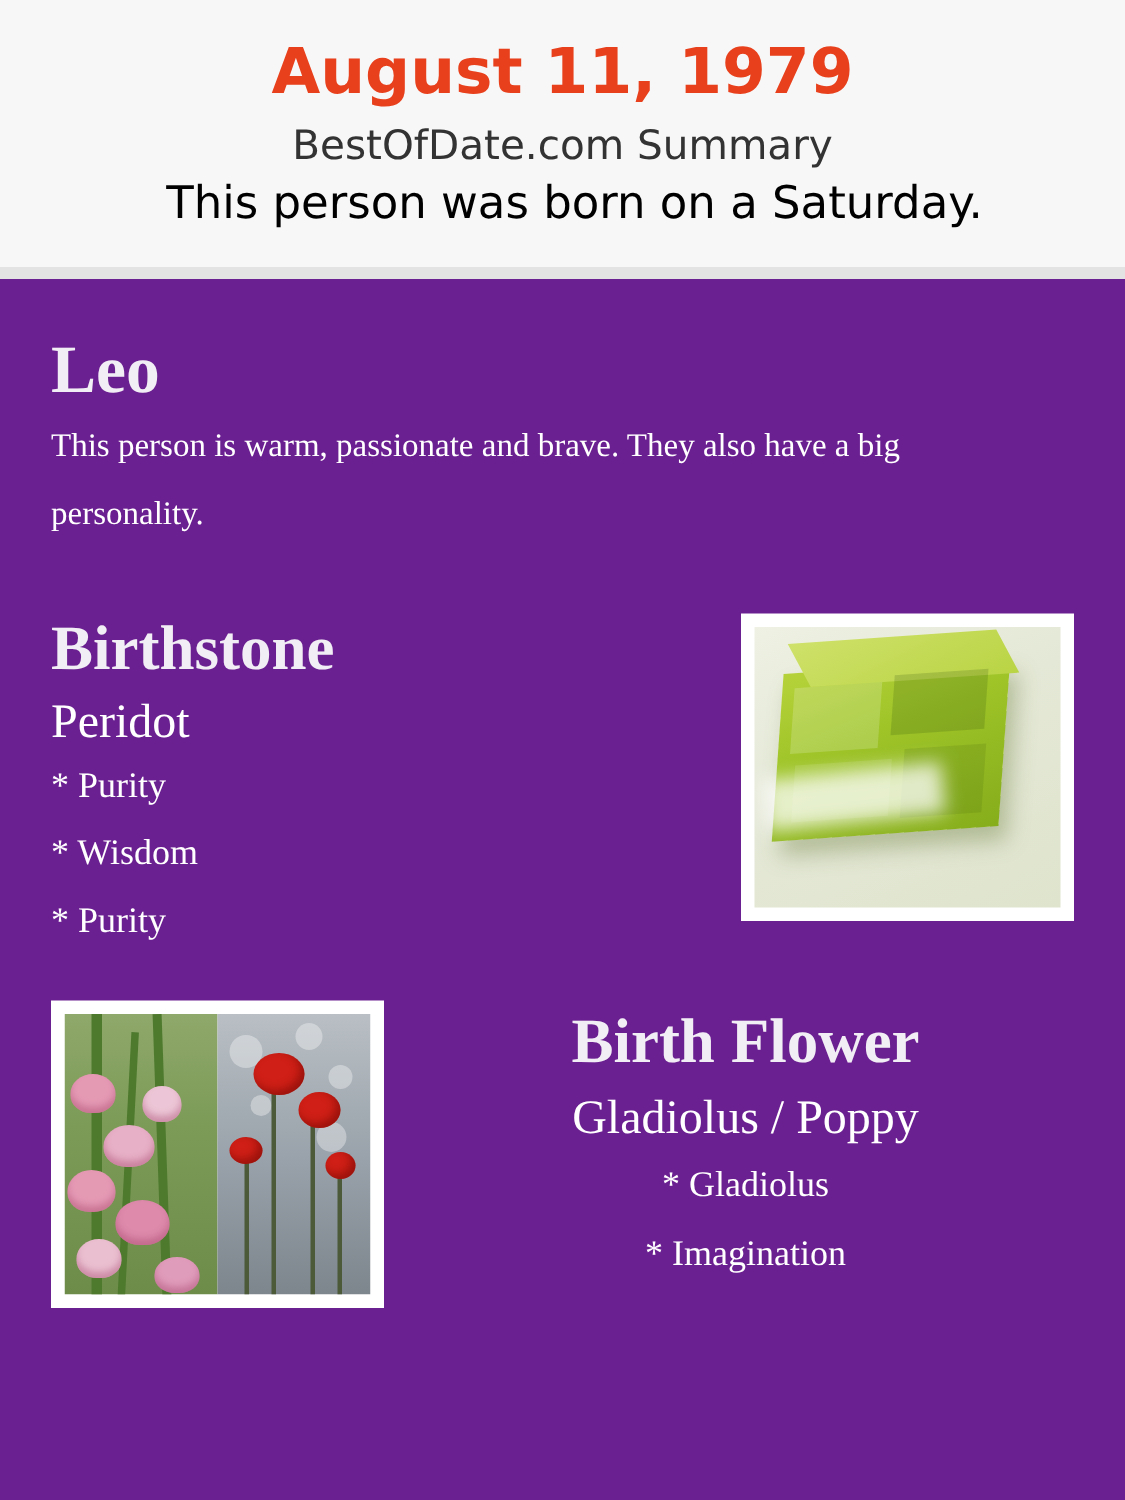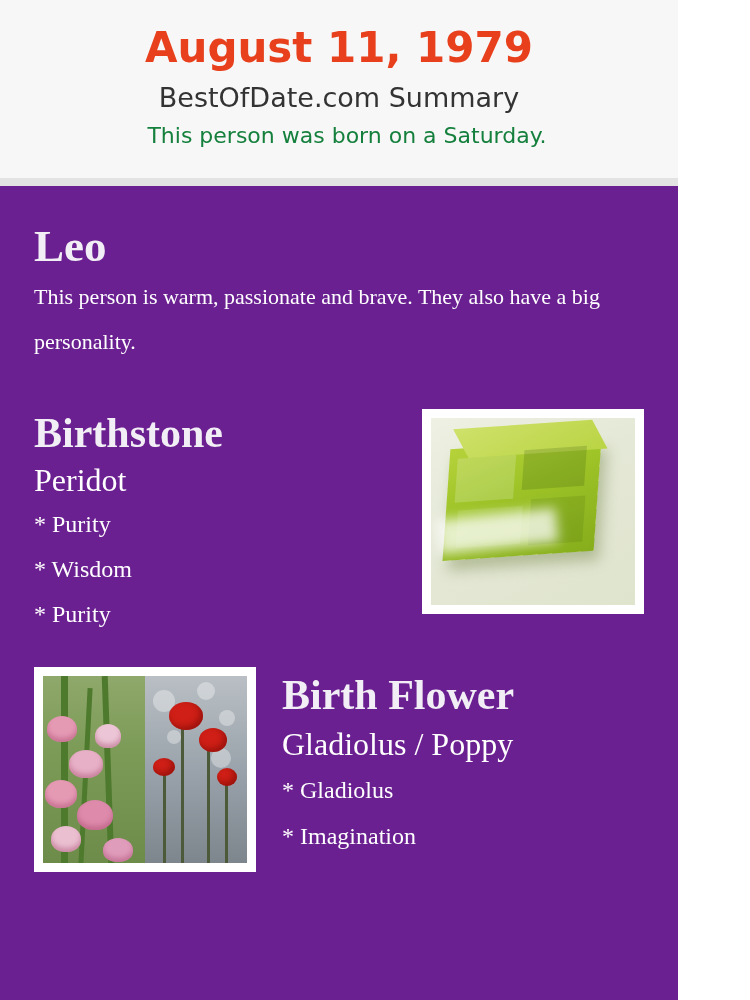--- a/index.html
+++ b/index.html
@@ -8,21 +8,21 @@
   }
   body {
     width: 750px;
     height: 1000px;
     background: #ffffff;
     font-family: "DejaVu Sans", sans-serif;
     overflow: hidden;
   }
   .page {
     position: relative;
-    width: 678px;
+    width: 750px;
     height: 1000px;
     background: #6b2091;
   }
 
   
   .header {
     background: #f7f7f7;
     height: 178px;
     box-sizing: border-box;
     padding-top: 22px;
@@ -36,22 +36,22 @@
     line-height: 52px;
     font-family: "DejaVu Sans", sans-serif;
   }
   .header-site {
     color: #333333;
     font-size: 27px;
     line-height: 40px;
     margin-top: 4px;
   }
   .header-note {
-    color: #15803d;
-    font-size: 22px;
+    color: #000000;
+    font-size: 30px;
     line-height: 32px;
     margin-top: 2px;
     padding-left: 16px;
   }
   .header-rule {
     height: 8px;
     background: #e3e3e3;
   }
 
   
@@ -213,21 +213,21 @@
     background: #4d5a3a;
   }
   .poppy {
     position: absolute;
     border-radius: 50%;
     background: #cf1f16;
     box-shadow: inset -3px -3px 6px rgba(120,10,5,0.6);
   }
   .flower-text {
     margin-left: 248px;
-    text-align: left;
+    text-align: center;
     padding-right: 4px;
   }
   .flower-title {
     font-size: 42px;
     font-weight: bold;
     color: #f2eef5;
     line-height: 56px;
     margin-top: 2px;
   }
   .flower-name {

